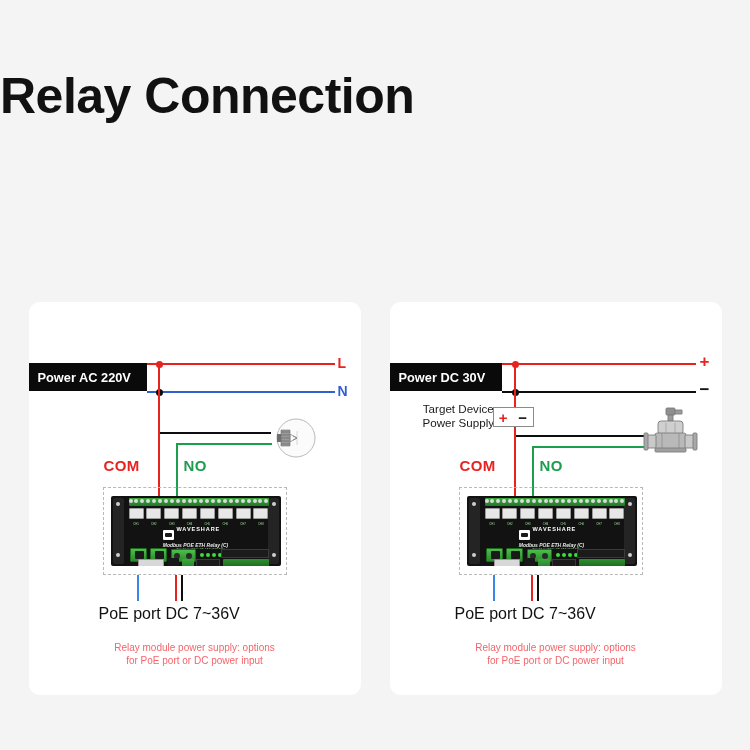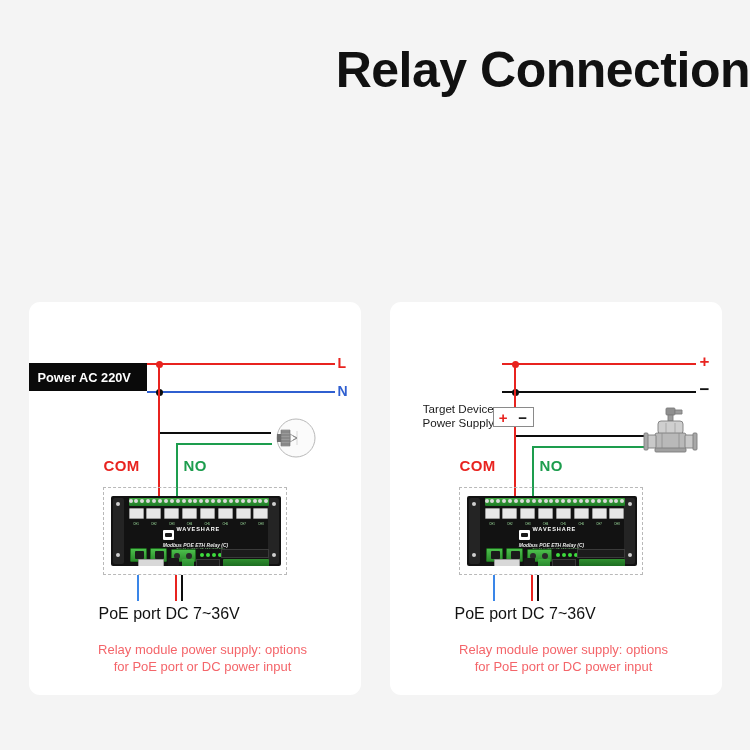--- a/index.html
+++ b/index.html
@@ -5,23 +5,24 @@
   html,body{margin:0;padding:0;}
   body{
     width:750px;height:750px;
     background:#f4f4f4;
     font-family:"Liberation Sans", sans-serif;
     overflow:hidden;
     position:relative;
   }
   .header{
     width:750px;
-    text-align:right;
+    text-align:left;
     padding-top:44px;
     box-sizing:border-box;
+    margin-top:26px;
   }
   .title{
     font-size:50px;
     font-weight:bold;
     color:#111;
     letter-spacing:-0.5px;
     line-height:1.05;
     margin:0;
   }
   .subtitle{
@@ -250,24 +251,24 @@
   .blkbox{position:absolute;background:#181818;border-radius:1px;}
 
   .leg{
     position:absolute;
     font-size:16px;
     color:#111;
     font-weight:normal;
   }
   .note{
     position:absolute;
-    left:8px;width:100%;
+    left:0;width:100%;
     text-align:center;
     color:#f4656a;
-    font-size:13px;
+    font-size:10px;
     line-height:1.33;
   }
 </style>
 </head>
 <body>
 
 <div class="header">
   <h1 class="title">Relay Connection</h1>
 </div>
 
@@ -405,20 +406,21 @@
 
     <div class="leg" style="left:70px;top:303px;">PoE port</div>
     <div class="leg" style="left:137px;top:303px;">DC 7~36V</div>
 
     <div class="note" style="top:339px;white-space:pre-line;">Relay module power supply: options
 for PoE port or DC power input</div>
   </div>
 
   <div class="card">
 
+    <div class="powerbar dc">Power DC 30V</div>
 
     <div class="wire h-red" style="left:112px;top:61px;width:194px;"></div>
     <div class="term term-P" style="left:310px;top:50px;">+</div>
     <div class="dot dot-red" style="left:122px;top:58.5px;"></div>
 
     <div class="wire h-black" style="left:112px;top:89px;width:194px;"></div>
     <div class="term term-M" style="left:310px;top:78px;">−</div>
     <div class="dot dot-black" style="left:122px;top:86.5px;"></div>
 
     <div class="tgt-label" style="left:33px;top:100px;white-space:pre-line;">Target Device

